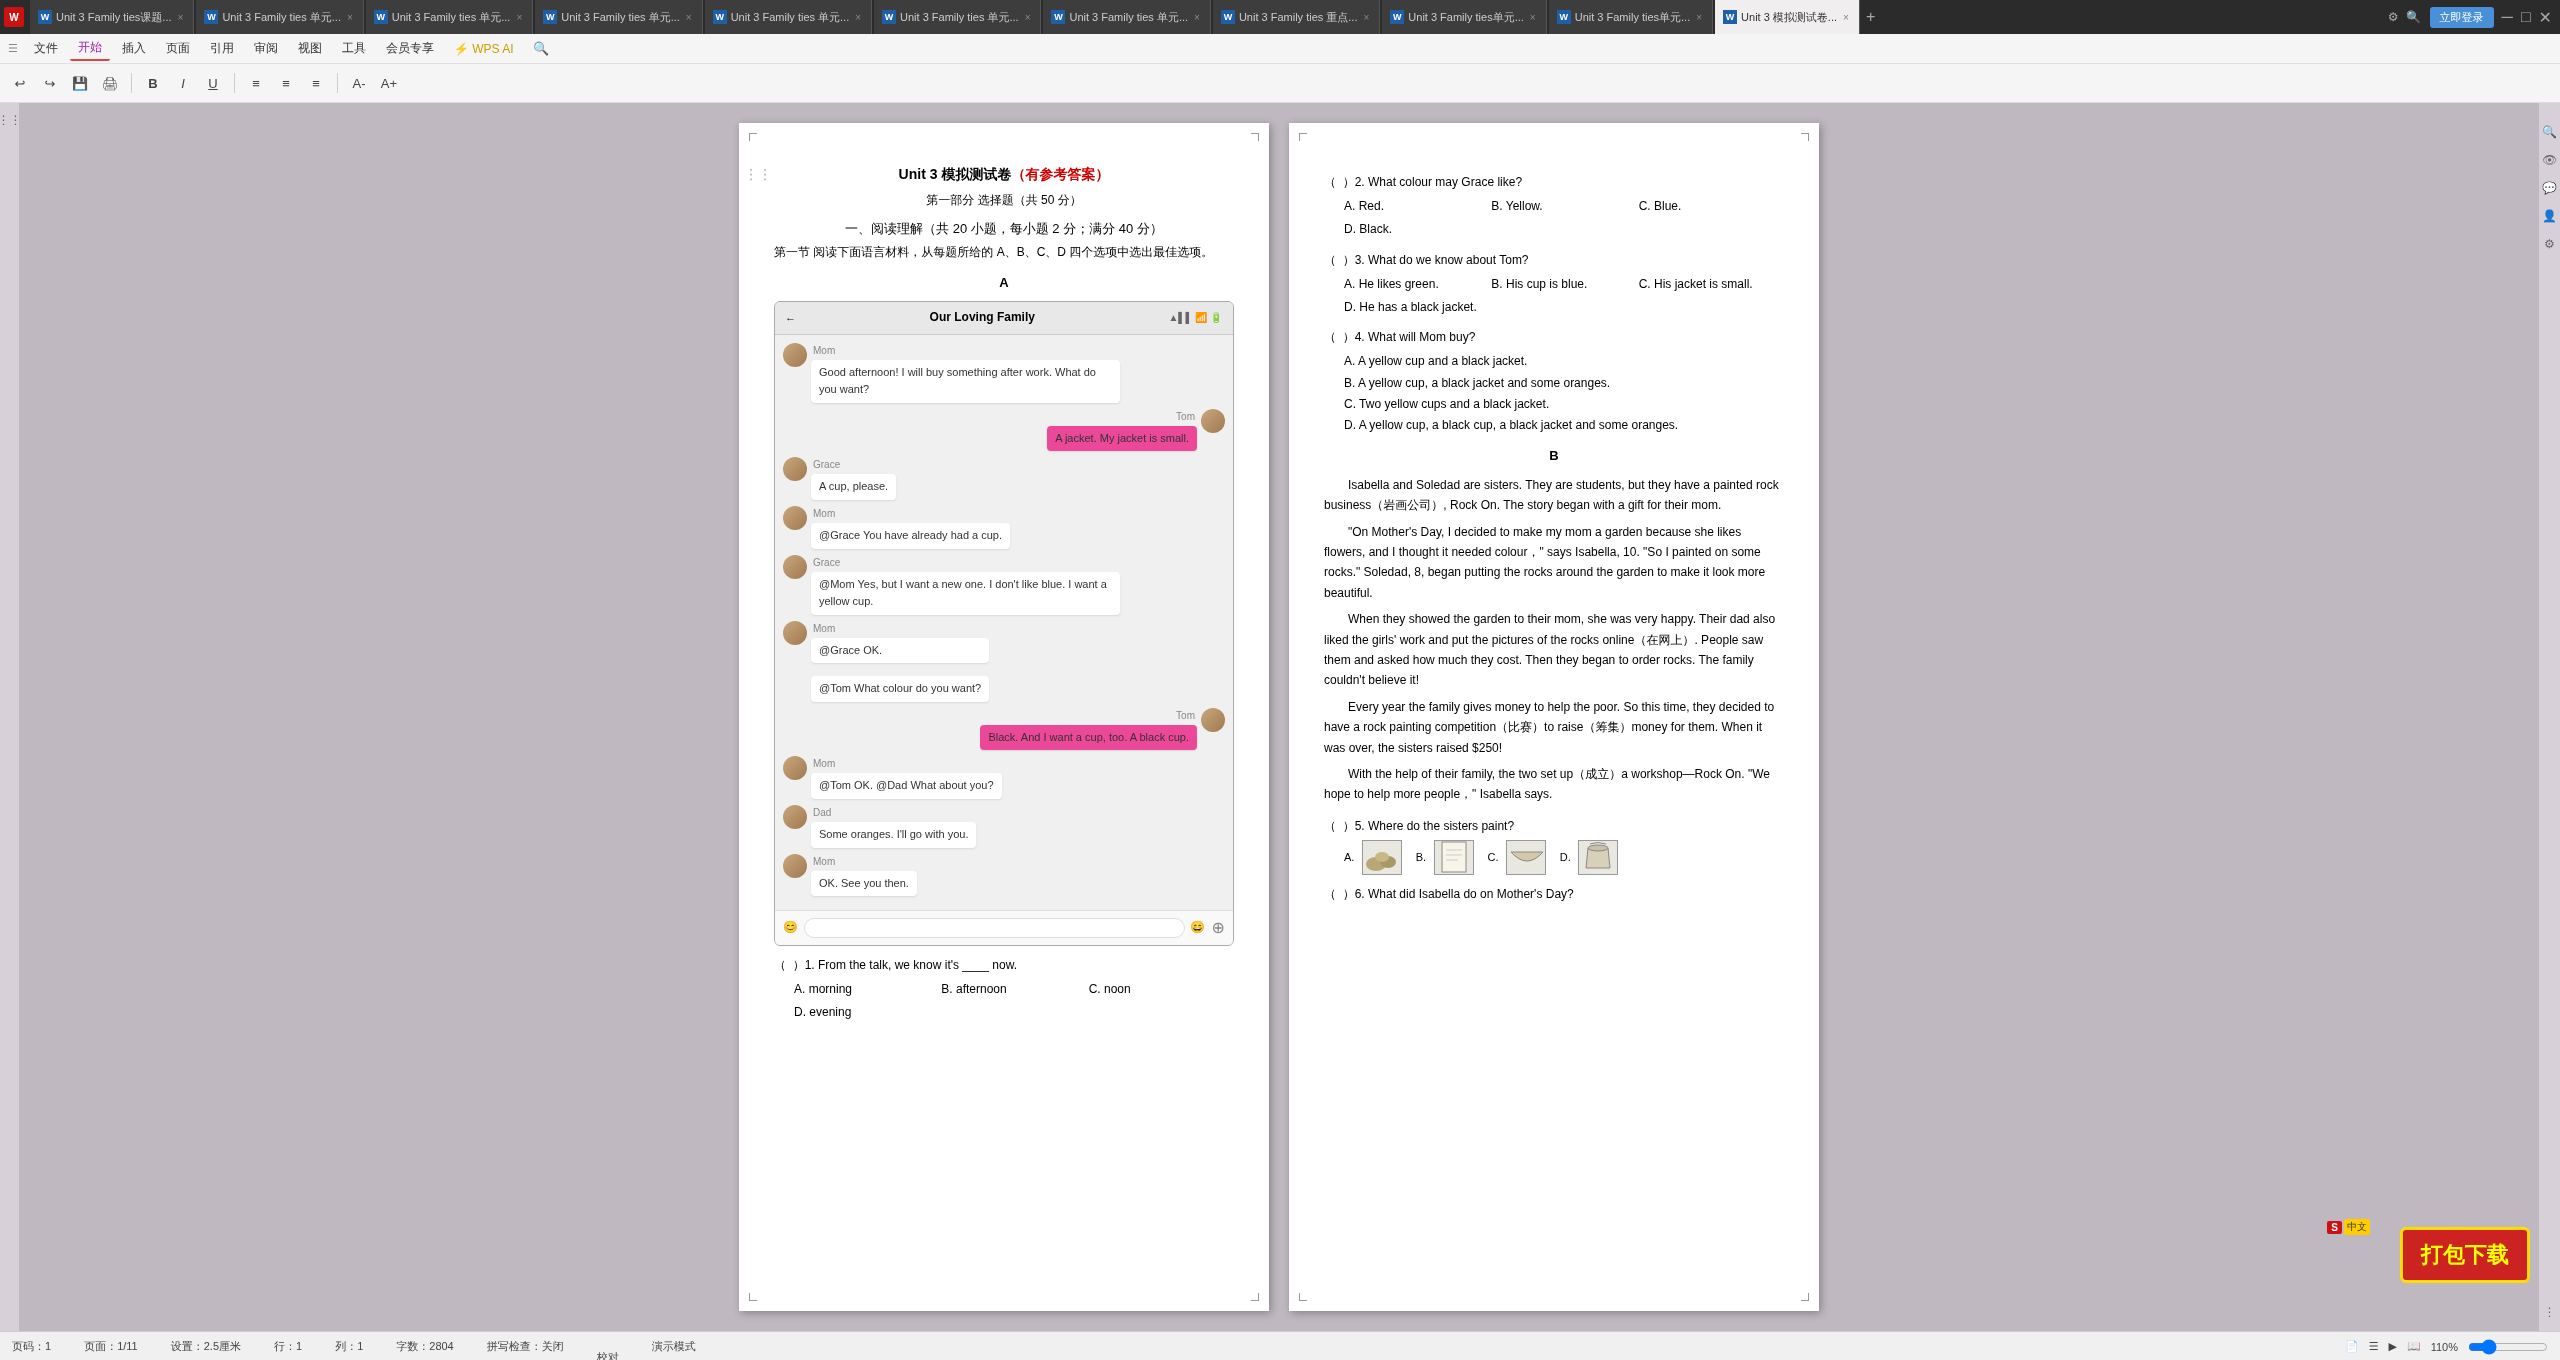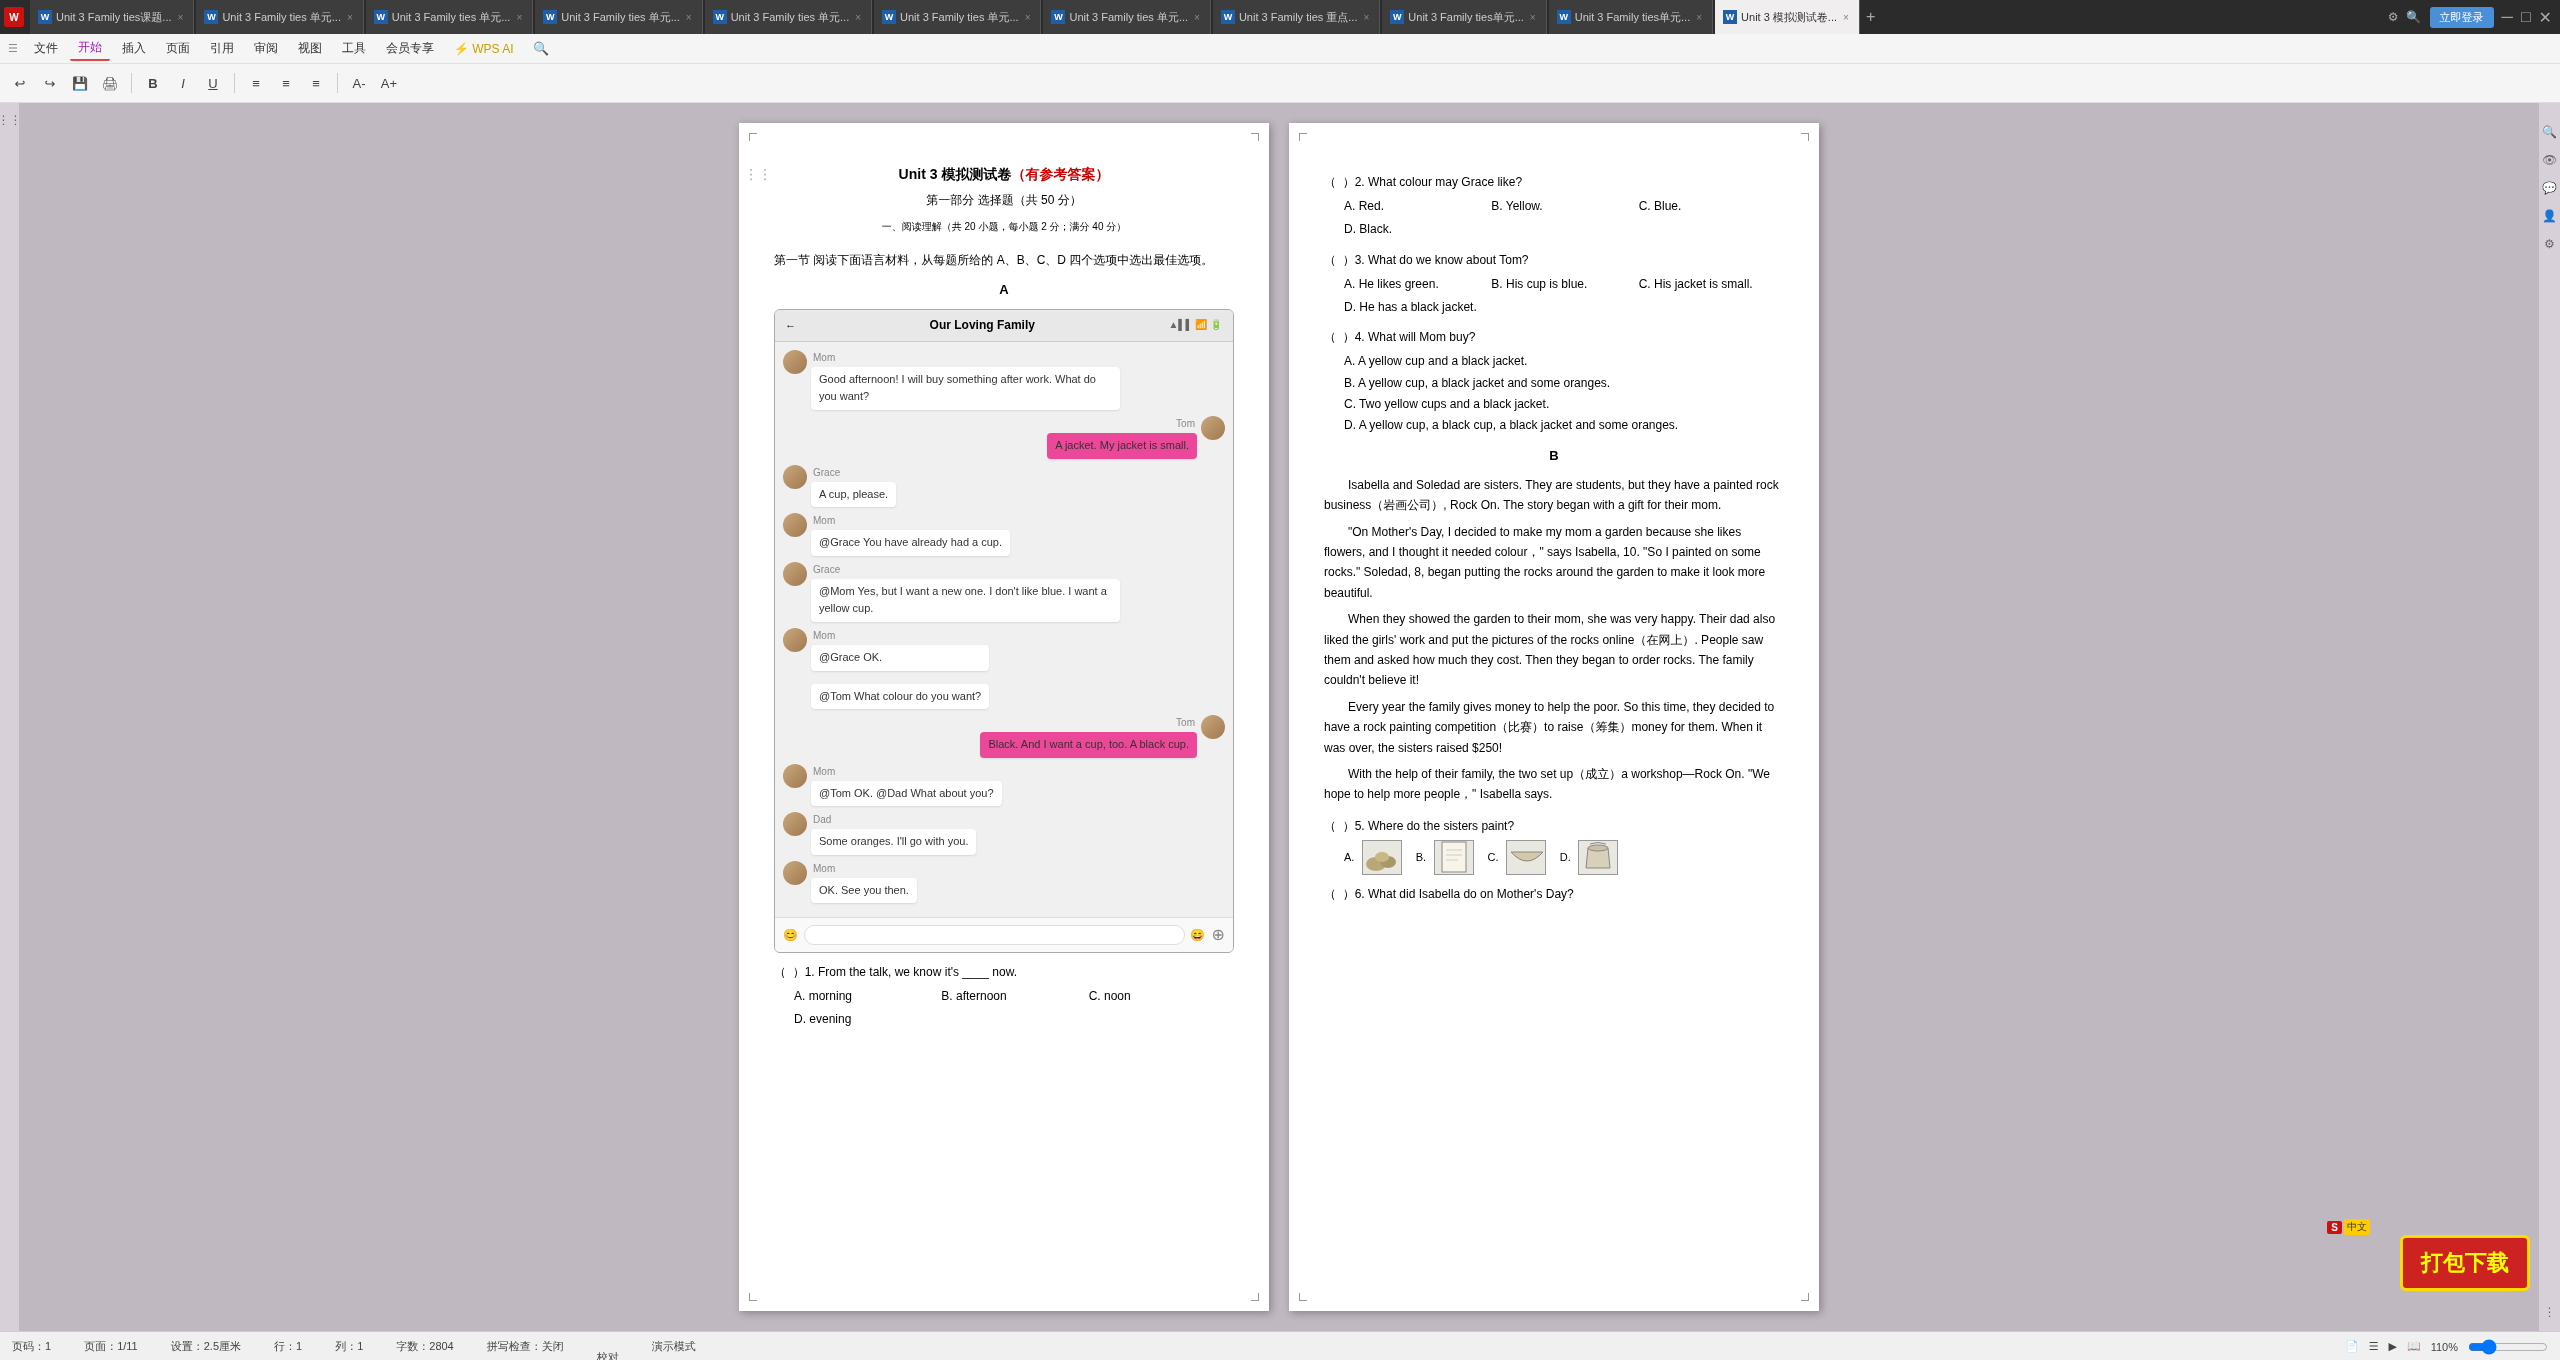--- a/index.html
+++ b/index.html
@@ -191,22 +191,22 @@
       color: #cc0000;
       font-weight: bold;
     }
     .section-title {
       text-align: center;
       font-size: 12px;
       margin-bottom: 8px;
     }
     .part-title {
       text-align: center;
-      font-size: 10px;
-      margin-bottom: 16px;
+      font-size: 13px;
+      margin-bottom: 4px;
     }
     .passage-title {
       text-align: center;
       font-size: 13px;
       font-weight: bold;
       margin: 10px 0 8px;
     }
 
     
     .chat-container {
@@ -365,21 +365,21 @@
       align-items: center;
       gap: 10px;
     }
     .zoom-level {
       font-size: 11px;
     }
 
     
     .download-banner {
       position: absolute;
-      bottom: 40px;
+      bottom: 48px;
       right: 30px;
       background: #cc2222;
       border: 3px solid #ffdd00;
       padding: 10px 18px;
       border-radius: 6px;
       z-index: 200;
     }
     .download-text {
       color: #ffff00;
       font-size: 22px;

